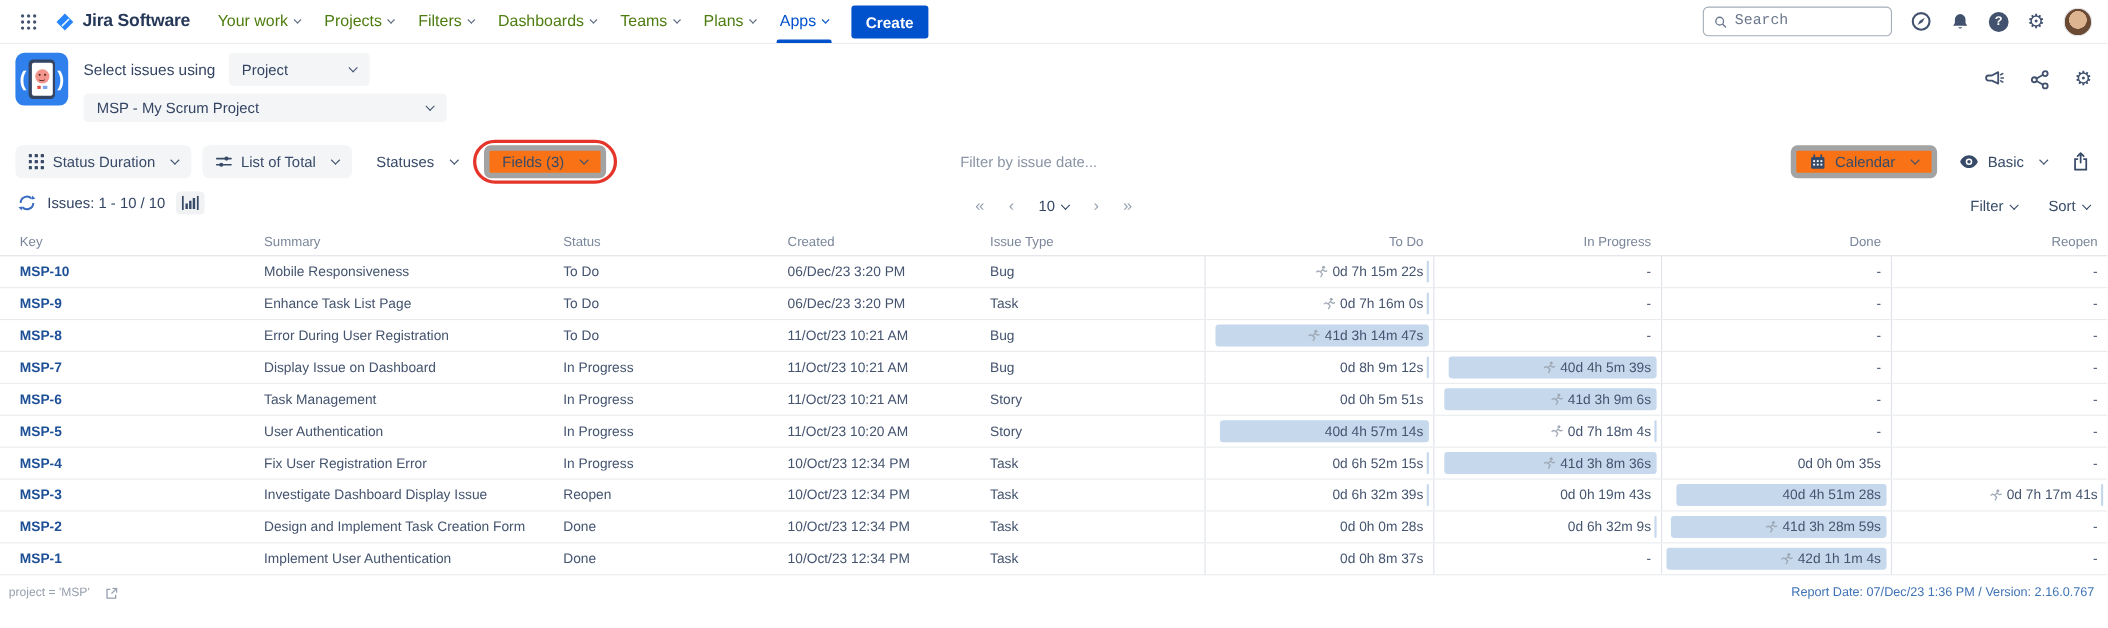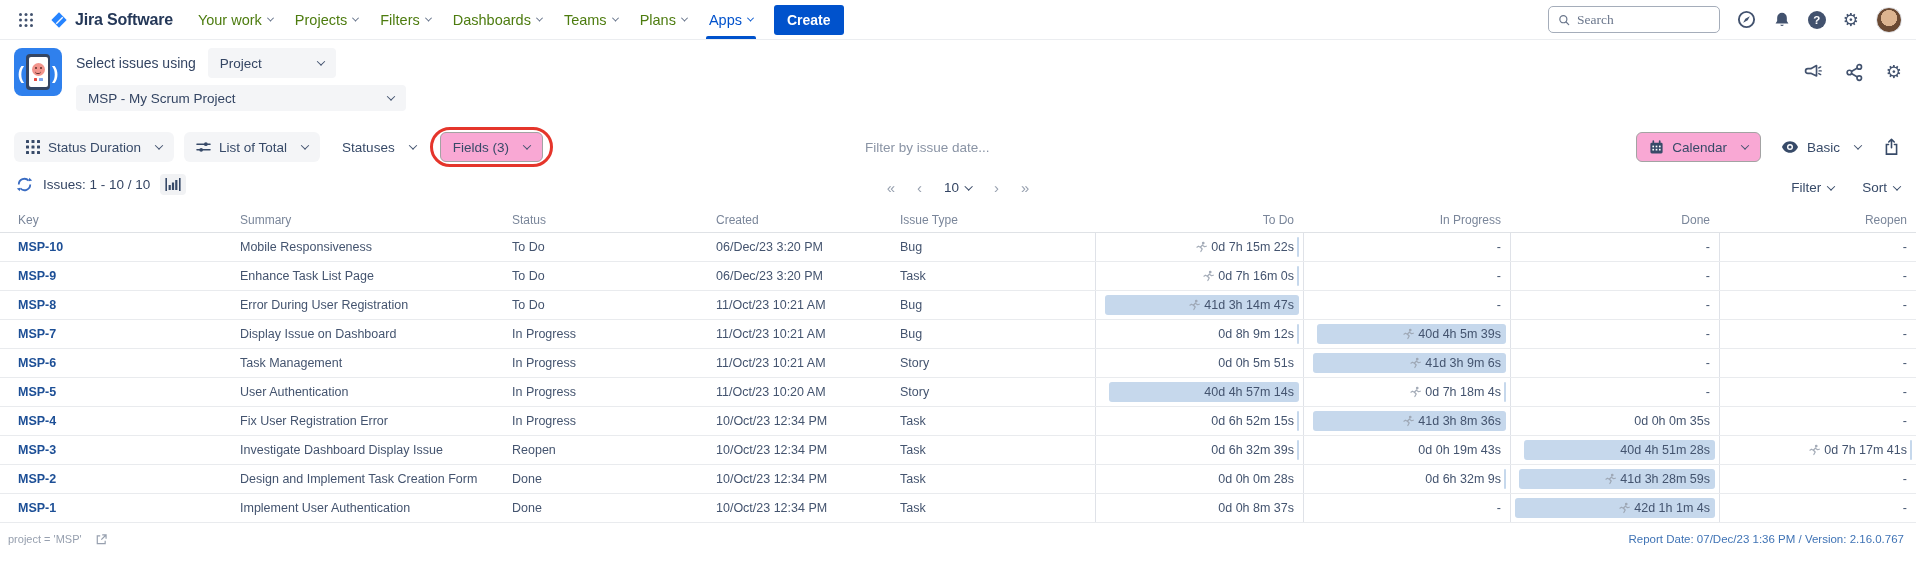--- a/index.html
+++ b/index.html
@@ -16,21 +16,21 @@
 .logo-text{font-size:16px;font-weight:700;color:#253858;letter-spacing:-.2px;white-space:nowrap}
 .nav-menu{display:flex;align-items:stretch}
 .nav-item{position:relative;display:flex;align-items:center;padding:0 11px;font-size:14.5px;font-weight:500;color:#4d7c0f;cursor:pointer;white-space:nowrap}
 .nav-item .chev{width:5px;height:5px;color:#5e6c84;margin-left:6px}
 .nav-item.active{color:#0052cc}
 .nav-item.active .chev{color:#0052cc}
 .nav-item.active::after{content:"";position:absolute;left:8px;right:8px;bottom:0;height:3px;background:#0052cc;border-radius:2px 2px 0 0}
 .create-btn{align-self:center;background:#0052cc;color:#fff;font-size:14px;font-weight:600;border:none;border-radius:3px;padding:7px 13px;margin-left:10px;cursor:pointer;font-family:inherit}
 .nav-right{margin-left:auto;display:flex;align-items:center;gap:17px}
 .searchbox{display:flex;align-items:center;gap:7px;width:172px;height:27px;border:1px solid #a5adba;border-radius:5px;padding:0 9px;color:#6b778c}
-.searchbox input{border:none;outline:none;width:100%;font-size:13.5px;color:#344563;background:transparent;font-family:Liberation Serif, serif}
+.searchbox input{border:none;outline:none;width:100%;font-size:13.5px;color:#344563;background:transparent;font-family:Liberation Mono, monospace}
 .searchbox input::placeholder{color:#6b778c}
 .help-badge{width:18px;height:18px;border-radius:50%;background:#42526e;color:#fff;font-size:11.5px;font-weight:700;display:flex;align-items:center;justify-content:center;cursor:pointer}
 .gear-char{font-family:"DejaVu Sans",sans-serif;font-size:18px;color:#42526e;line-height:1;cursor:pointer}
 .avatar{width:26px;height:26px;border-radius:50%;background:radial-gradient(circle at 50% 42%,#dcb490 0 43%,#6b4a33 45% 100%);border:1px solid #e2e4e9;cursor:pointer}
 .nav-icon{cursor:pointer}
 
 
 .app-header{display:flex;align-items:flex-start;margin-top:8px;padding:0 14px}
 .app-icon{width:48px;height:48px;border-radius:8px;background:#2f80ed;display:flex;align-items:center;justify-content:center;gap:2px;flex:none}
 .paren{color:#fff;font-size:19px;font-weight:600;line-height:1;margin-top:1px}
@@ -50,21 +50,21 @@
 .dd .chev{color:#42526e;margin-left:auto}
 .dd.project-type{width:128px}
 .dd.project-name{width:330px;height:26px}
 .ah-right{margin-left:auto;display:flex;align-items:center;gap:22px;margin-top:14px;color:#42526e}
 
 
 .toolbar{display:flex;align-items:center;margin-top:20px;padding:0 14px;height:32px}
 .tbtn{display:flex;align-items:center;gap:8px;height:30px;padding:0 12px;border-radius:6px;background:#f4f5f7;color:#374a68;font-size:13.5px;font-weight:500;border:none;cursor:pointer;font-family:inherit;white-space:nowrap}
 .tbtn .chev{color:#42526e}
 .tbtn.plain{background:transparent}
-.tbtn.white{background:#f9a8d4;border:1px solid #a3a3a3}
+.tbtn.white{background:#f97316;border:5px solid #a3a3a3}
 .ml10{margin-left:10px}
 .fields-wrap{position:relative;margin-left:12px}
 .red-oval{position:absolute;left:-10px;right:-10px;top:-5px;bottom:-5px;border:3px solid #e5352b;border-radius:20px;pointer-events:none}
 .datefilter{flex:none;margin-left:322px;margin-right:auto;border:none;outline:none;font-size:13.5px;color:#44546f;width:250px;background:transparent;font-family:inherit}
 .datefilter::placeholder{color:#8a94a5}
 .toolbar-right{display:flex;align-items:center;gap:16px}
 .export-btn{background:none;border:none;cursor:pointer;padding:2px}
 
 
 .pager-row{position:relative;display:flex;align-items:flex-end;margin-top:4px;padding:0 16px;height:28px}

